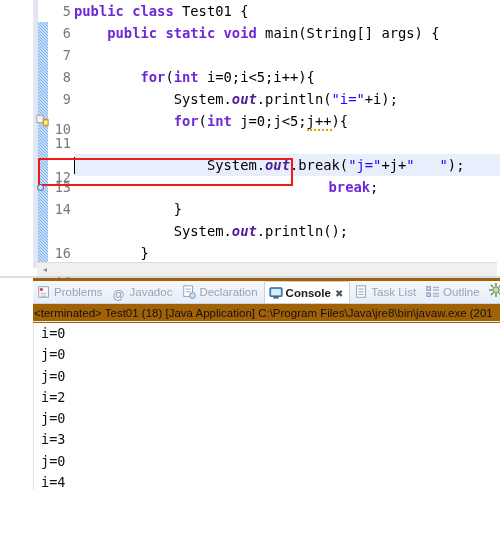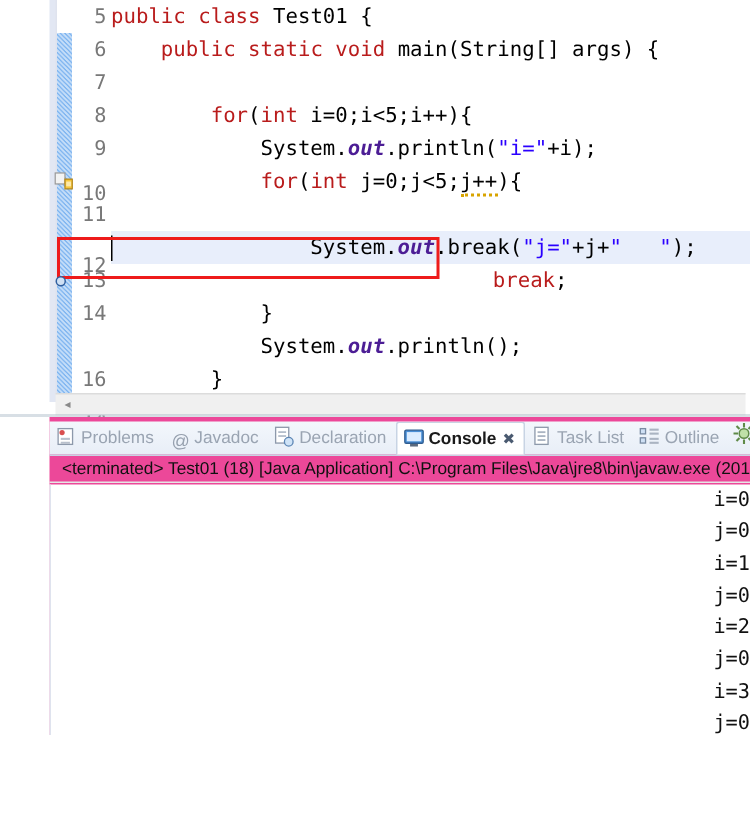--- a/index.html
+++ b/index.html
@@ -107,21 +107,21 @@
     height: 22px;
     line-height: 22px;
     white-space: pre;
     font-family: "DejaVu Sans Mono", monospace;
     font-size: 13.8px;
     color: #000000;
   }
   .cline.current {
     background: #e8eefb;
   }
-  .kw   { color: #b91c1c; font-weight: normal; }
+  .kw   { color: #6d28d9; font-weight: bold; }
   .str  { color: #2a00ff; }
   .fld  { color: #4c1d95; font-weight: bold; font-style: italic; }
   .plain{ color: #000000; }
   .warnsquig {
     border-bottom: 2px dotted #d8a400;
     padding-bottom: 0px;
   }
   
   #caret {
     position: absolute;
@@ -186,22 +186,21 @@
     pointer-events: none;
   }
 
   
   #bottom-panel {
     position: absolute;
     left: 0;
     top: 278px;
     width: 500px;
     height: 212px;
-    background: #ec4899;
-    text-align: right;
+    background: #a16207;
   }
   #panel-left-pad {
     position: absolute;
     left: 0; top: 0;
     width: 33px; height: 264px;
     background: #ffffff;
   }
   #tabbar {
     position: absolute;
     left: 33px; top: 3px;
@@ -390,21 +389,20 @@
             <line x1="13" y1="3" x2="11" y2="5"></line>
             <line x1="5" y1="11" x2="3" y2="13"></line>
           </g>
         </svg></span></div>
 
   <div id="terminated-line">&lt;terminated&gt; Test01 (18) [Java Application] C:\Program Files\Java\jre8\bin\javaw.exe (201</div>
 
   <div id="console-out">
       <div class="cout">i=0</div>
       <div class="cout">j=0</div>
-      <div class="cout">i=1</div>
       <div class="cout">j=0</div>
       <div class="cout">i=2</div>
       <div class="cout">j=0</div>
       <div class="cout">i=3</div>
       <div class="cout">j=0</div>
       <div class="cout">i=4</div>
       <div class="cout">j=0</div>
     </div>
 </div>
 

